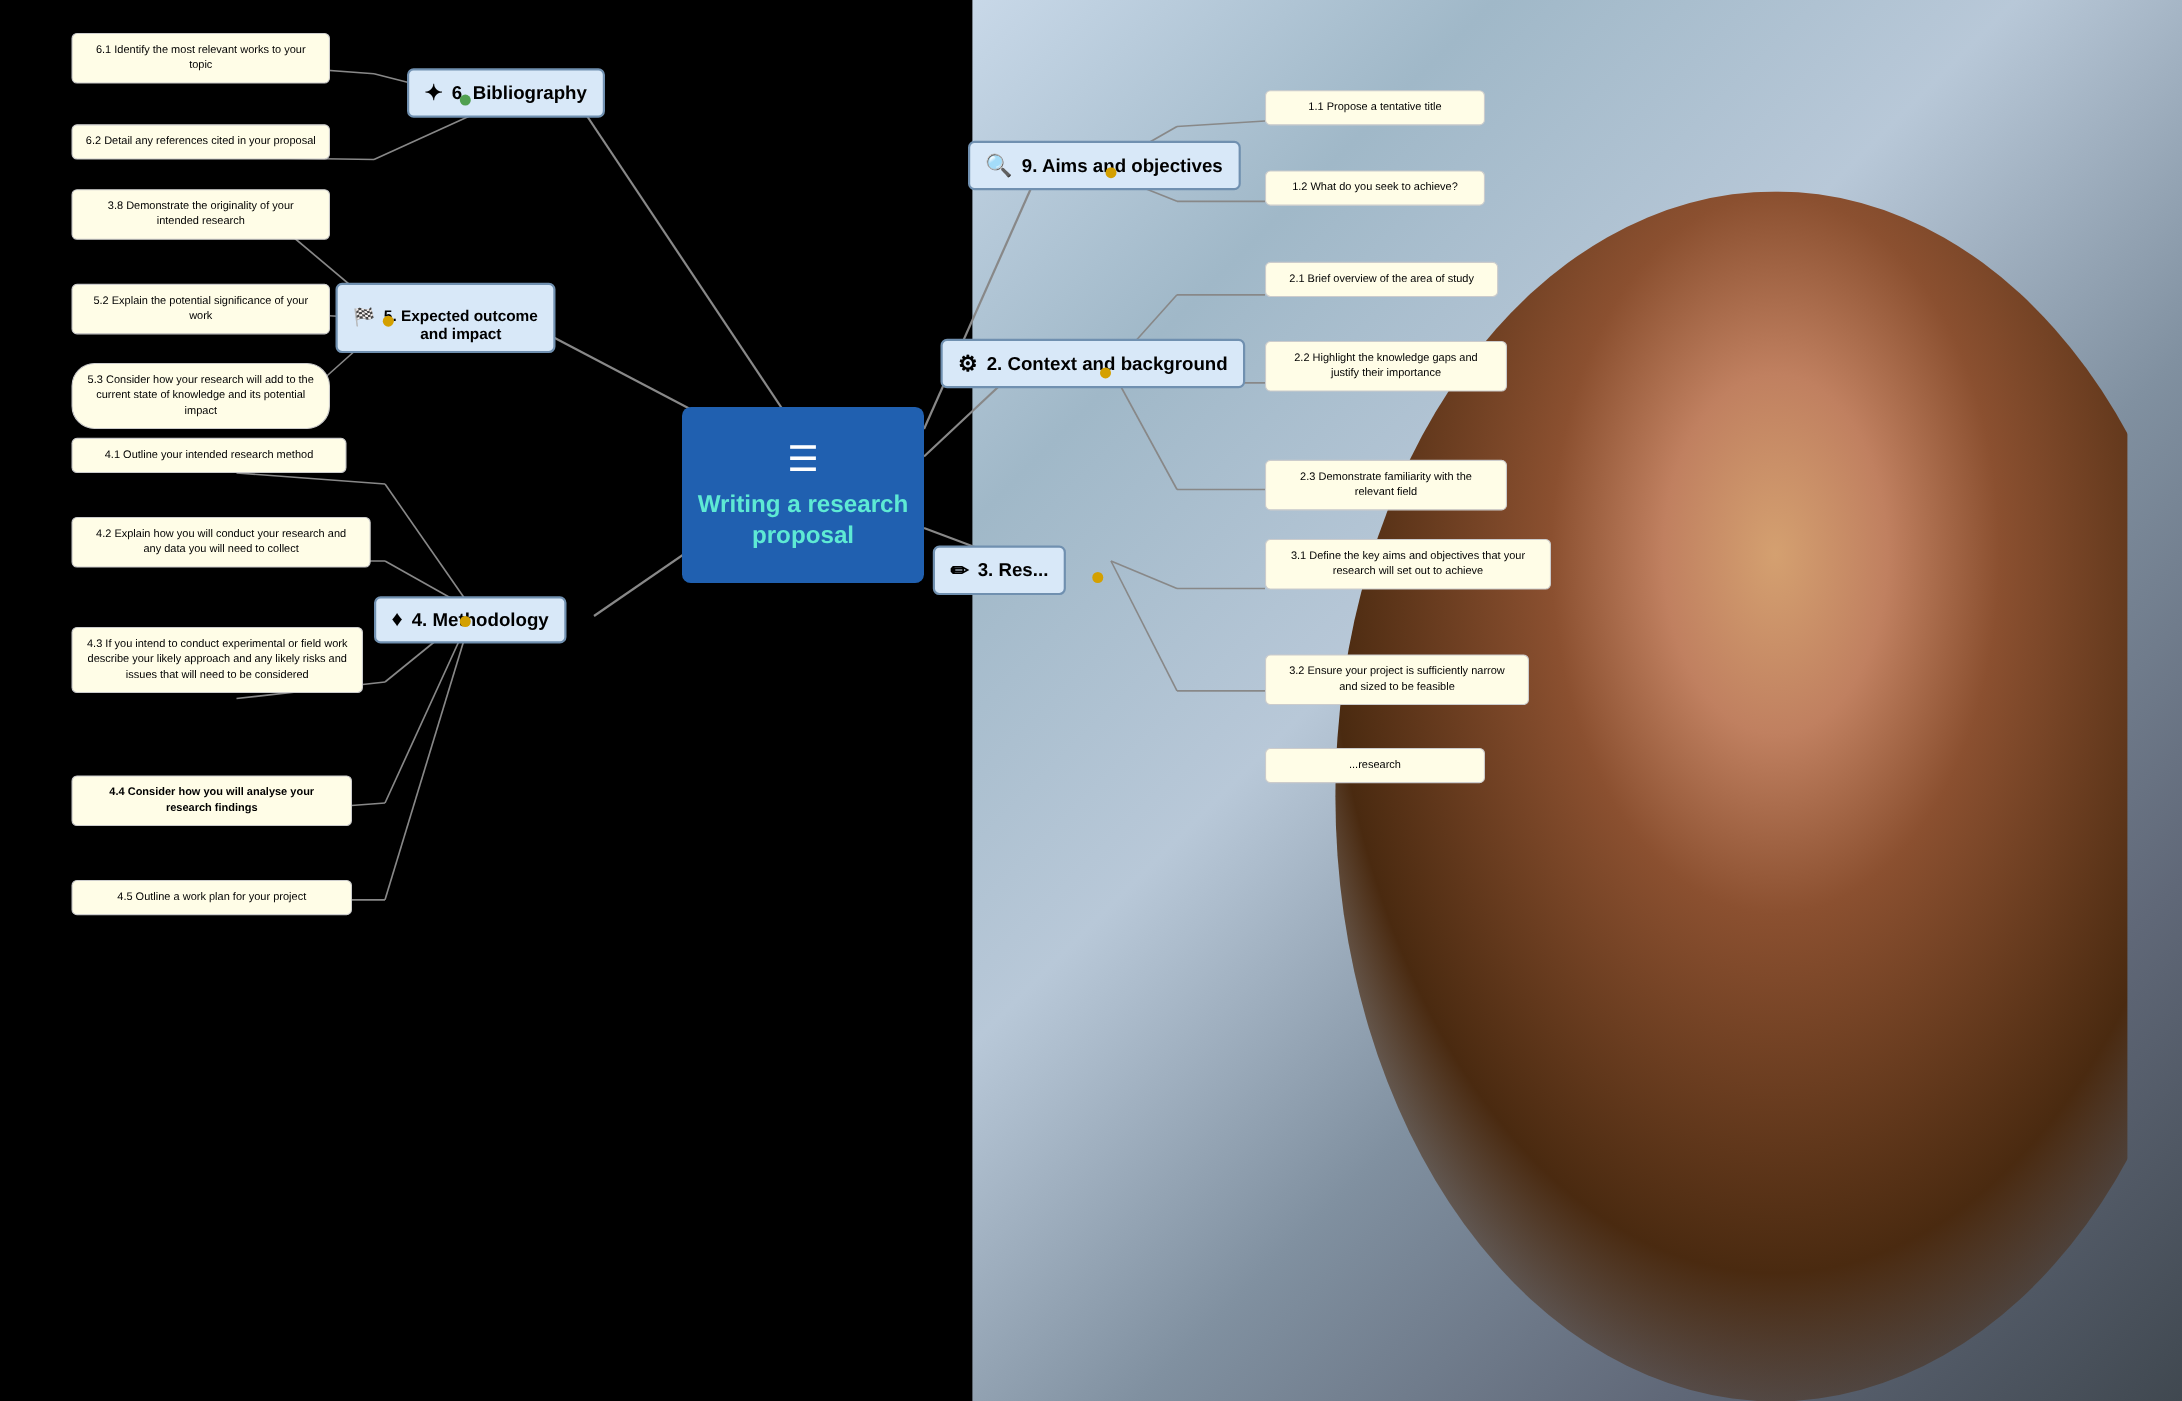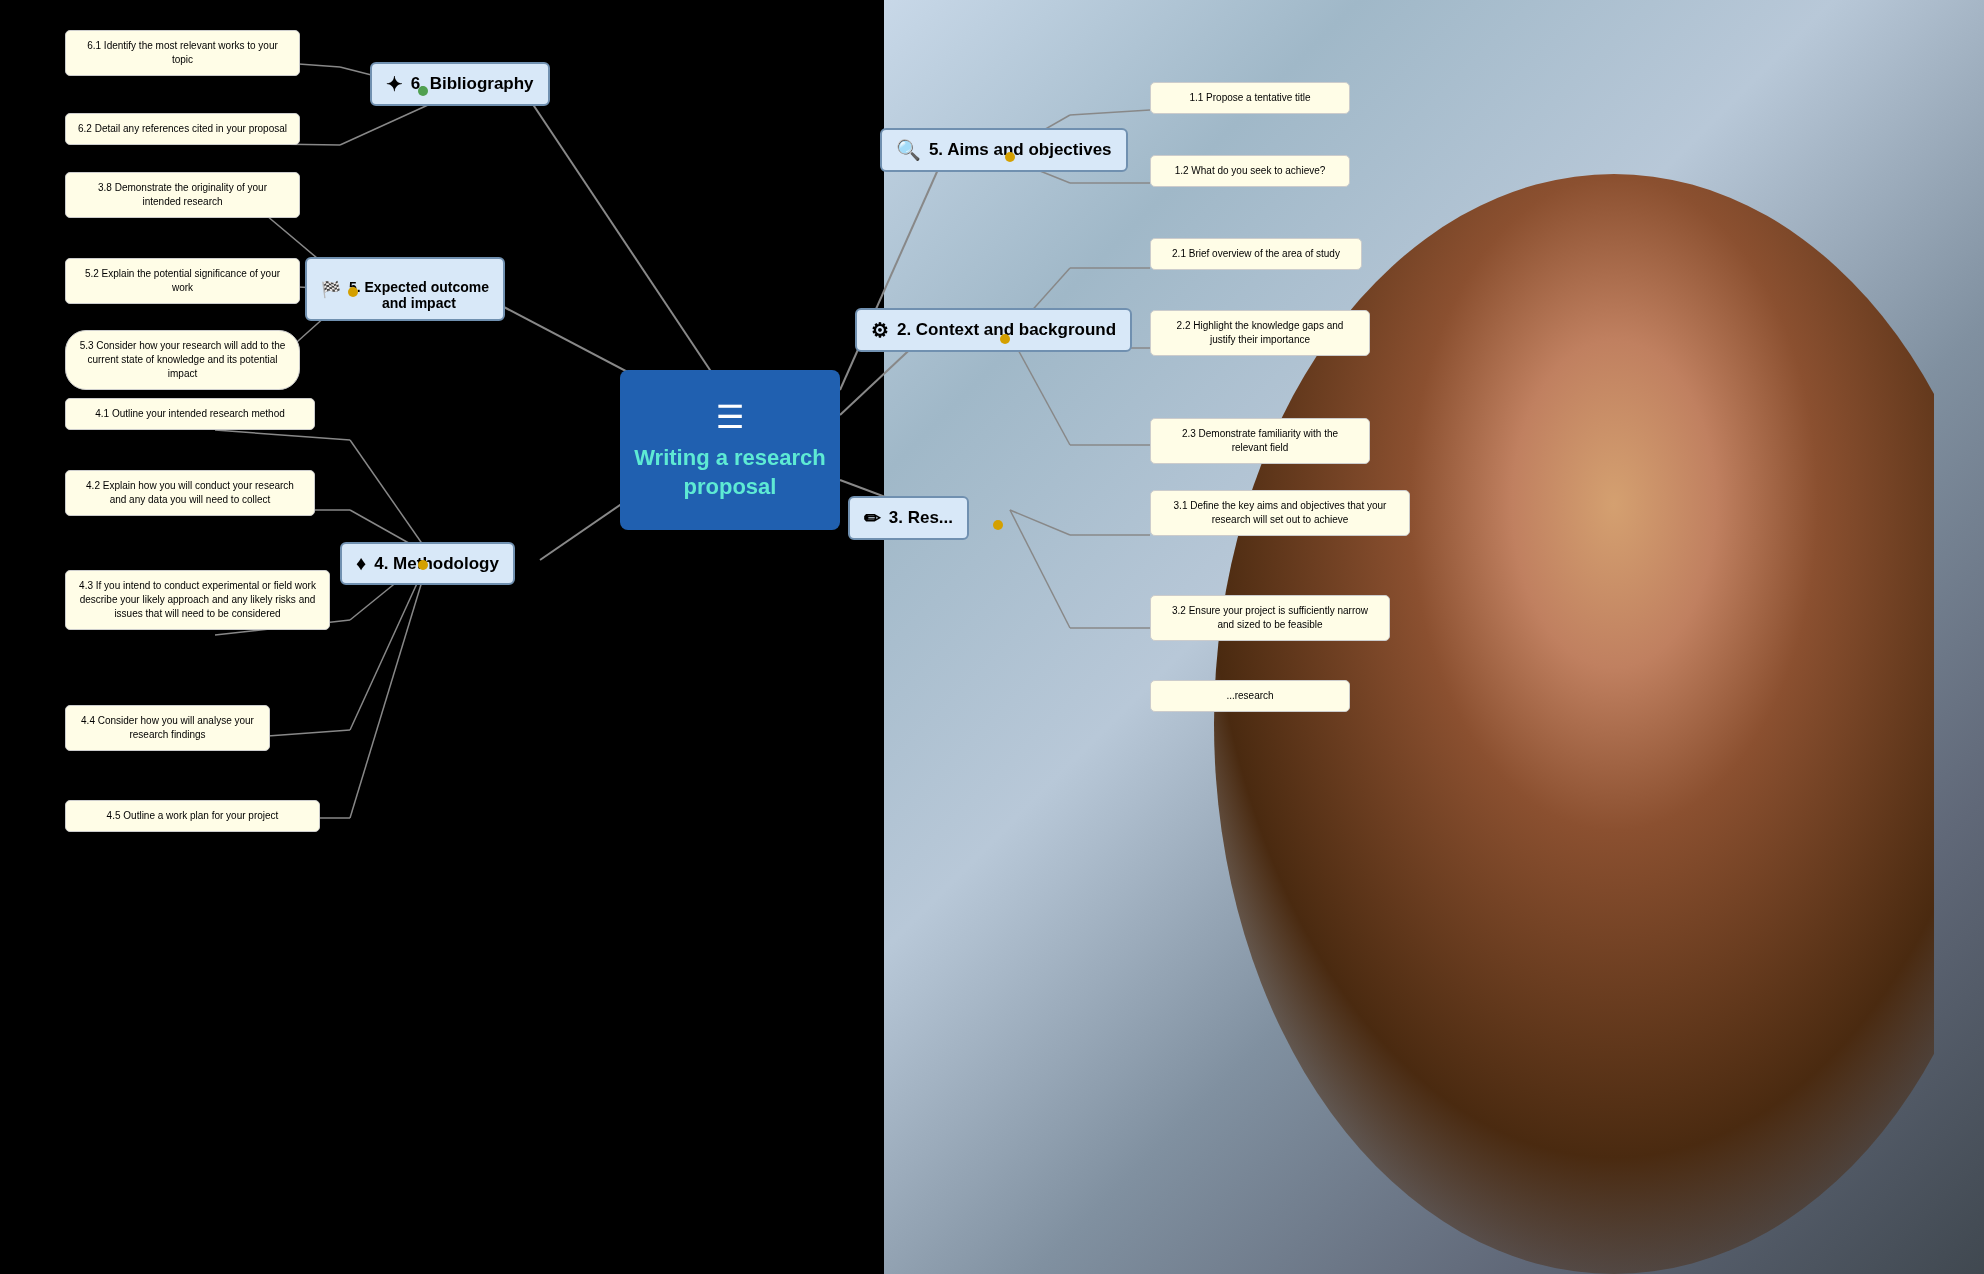--- a/index.html
+++ b/index.html
@@ -182,21 +182,21 @@
   <line x1="1070" y1="628" x2="1150" y2="628" stroke="#888" stroke-width="1.5"></line>
 </svg>
 
 <div class="central-node">
   <div class="icon">☰</div>
   <div class="label">Writing a research proposal</div>
 </div>
 
 <div class="branch-node" style="left:880px; top:128px; background:#d8e8f8; border-color:#7090b0;">
   <span class="node-icon">🔍</span>
-  <span>5.  Aims and objectives</span>
+  <span>9.  Aims and objectives</span>
 </div>
 
 <div class="dot dot-yellow" style="left:1005px; top:152px;"></div>
 
 <div class="leaf-node" style="left:1150px; top:82px; width:200px;">
   <span>1.1  Propose a tentative title</span>
 </div>
 
 <div class="leaf-node" style="left:1150px; top:155px; width:200px;">
   <span>1.2  What do you seek to achieve?</span>
@@ -241,29 +241,29 @@
 <div class="branch-node" style="left:340px; top:542px; background:#d8e8f8; border-color:#7090b0;">
   <span class="node-icon">♦</span>
   <span>4.  Methodology</span>
 </div>
 <div class="dot dot-yellow" style="left:418px; top:560px;"></div>
 
 <div class="leaf-node" style="left:65px; top:398px; width:250px;">
   <span>4.1  Outline your intended research method</span>
 </div>
 
-<div class="leaf-node" style="left:65px; top:470px; width:250px;">
+<div class="leaf-node" style="left:65px; top:470px; width:272px;">
   <span>4.2  Explain how you will conduct your research and any data you will need to collect</span>
 </div>
 
 <div class="leaf-node" style="left:65px; top:570px; width:265px;">
   <span>4.3  If you intend to conduct experimental or field work describe your likely approach and any likely risks and issues that will need to be considered</span>
 </div>
 
-<div class="leaf-node" style="left:65px; top:705px; width:205px;">
+<div class="leaf-node" style="left:65px; top:705px; width:255px;font-weight:bold;">
   <span>4.4  Consider how you will analyse your research findings</span>
 </div>
 
 <div class="leaf-node" style="left:65px; top:800px; width:255px;">
   <span>4.5  Outline a work plan for your project</span>
 </div>
 
 <div class="branch-node" style="left:305px; top:257px; background:#d8e8f8; border-color:#7090b0; white-space:normal; width:200px; text-align:center; justify-content:center;">
   <span class="node-icon" style="font-size:16px;">🏁</span>
   <span style="font-size:14px; font-weight:bold;margin-top:12px;">5.  Expected outcome<br>and impact</span>

